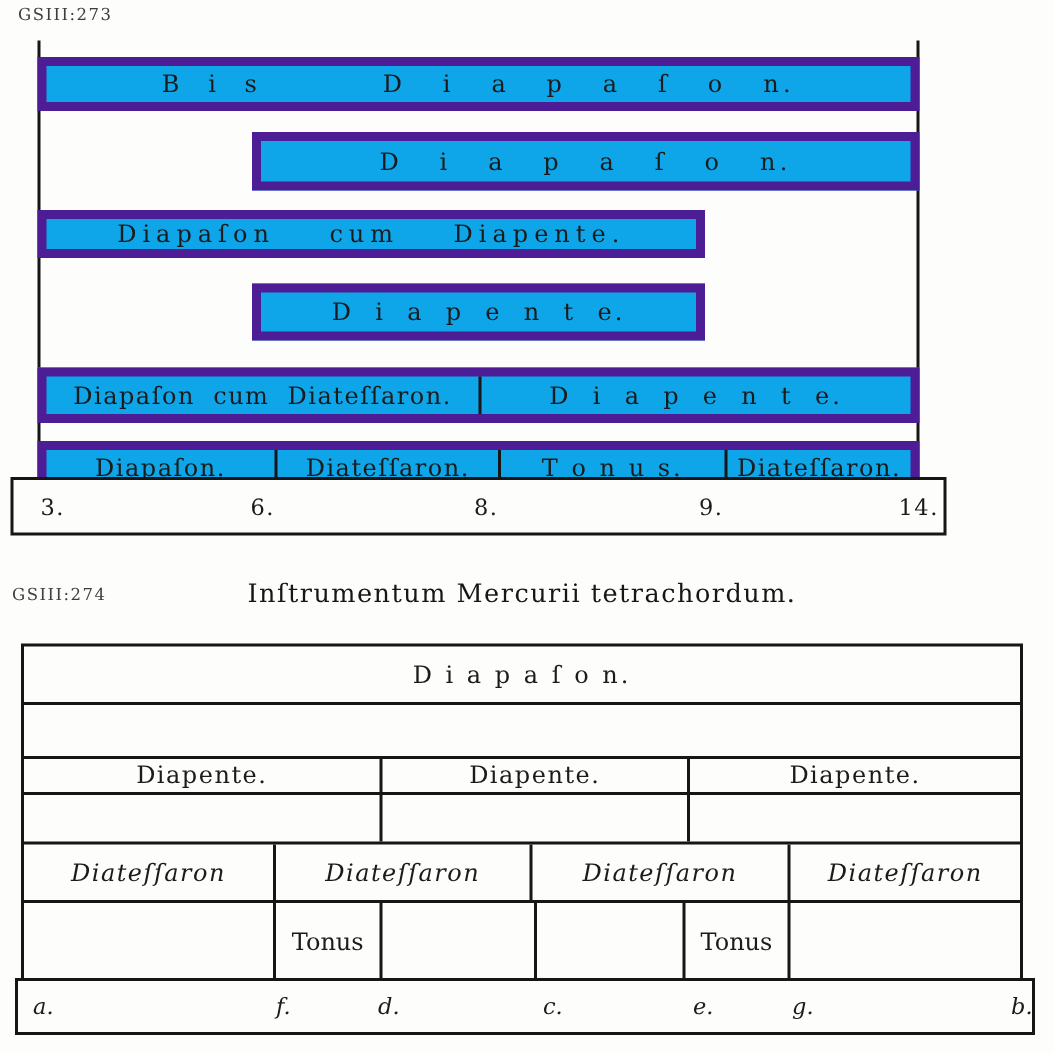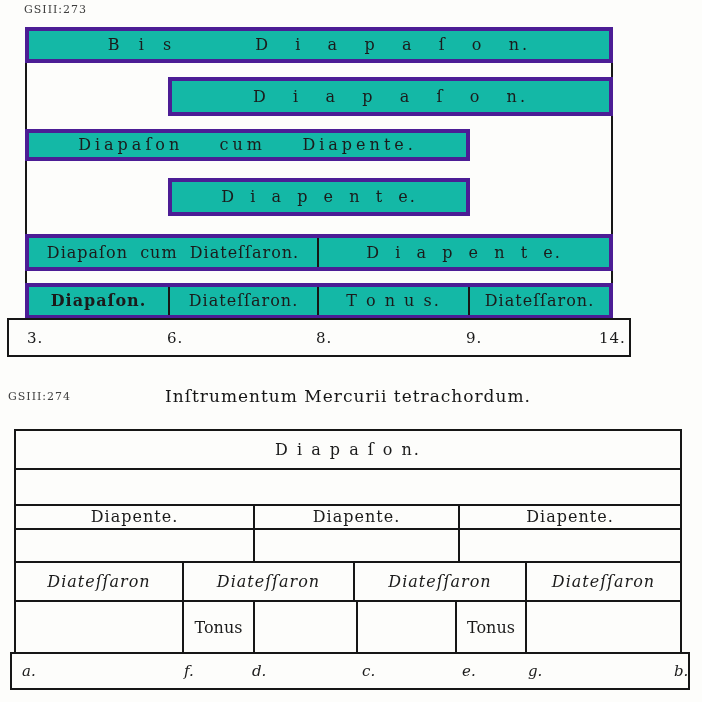--- a/index.html
+++ b/index.html
@@ -14,22 +14,22 @@
   }
   .fig-title{
     position:absolute;font-size:17px;color:#161616;text-align:center;
     letter-spacing:1px;white-space:pre;
   }
   .rails{
     position:absolute;box-sizing:border-box;
     border-left:2px solid #161616;border-right:2px solid #161616;
   }
   .box{
-    position:absolute;box-sizing:border-box;border:4px solid #4c1d95;
-    display:flex;align-items:center;justify-content:center;background:#14b8a6;
+    position:absolute;box-sizing:border-box;border:6px solid #4c1d95;
+    display:flex;align-items:center;justify-content:center;background:#0ea5e9;margin-top:11px;
   }
   .cells{padding:0;justify-content:flex-end;}
   .cell{
     box-sizing:border-box;height:100%;display:flex;align-items:center;justify-content:center;
     border-right:2px solid #161616;flex:0 0 auto;
   }
   .cell:last-child{border-right:none;flex:1 1 auto;}
   .lbl{white-space:pre;font-size:16px;line-height:1;}
   .sp1{letter-spacing:1px;}
   .sp2{letter-spacing:2px;}
@@ -53,21 +53,21 @@
   }
   .f2row:last-child{border-bottom:none;border-radius:15px;}
   .f2col{position:absolute;display:flex;flex-direction:column;box-sizing:border-box;
     border:2px solid #161616;background:#fdfdfb;}
 </style>
 </head>
 <body>
 
 <div class="page">
 
-  <div class="ref-label" style="left:24px;top:3px;">GSIII:273</div>
+  <div class="ref-label" style="left:12px;top:3px;">GSIII:273</div>
 
   <div class="rails" style="left:25px;top:27px;width:588px;height:292px;"></div>
 
   <div class="box" style="left:25px;top:27px;width:588px;height:36px;">
     <span class="lbl sp3">B  i  s          D   i   a   p   a   ſ   o   n.</span>
   </div>
 
   <div class="box" style="left:168px;top:77px;width:445px;height:39px;">
     <span class="lbl sp3">D   i   a   p   a   ſ   o   n.</span>
   </div>
@@ -83,21 +83,21 @@
   <div class="box cells" style="left:25px;top:234px;width:588px;height:37px;">
     <div class="cell" style="width:290px;">
       <span class="lbl sp1">Diapaſon  cum  Diateſſaron.</span>
     </div>
     <div class="cell">
       <span class="lbl sp2">D  i  a  p  e  n  t  e.</span>
     </div>
   </div>
 
   <div class="box cells" style="left:25px;top:283px;width:588px;height:36px;">
-    <div class="cell" style="width:141px;font-weight:bold;">
+    <div class="cell" style="width:154px;">
       <span class="lbl sp1">Diapaſon.</span>
     </div>
     <div class="cell" style="width:149px;">
       <span class="lbl sp1">Diateſſaron.</span>
     </div>
     <div class="cell" style="width:151px;">
       <span class="lbl sp2">T o n u s.</span>
     </div>
     <div class="cell">
       <span class="lbl sp1">Diateſſaron.</span>

